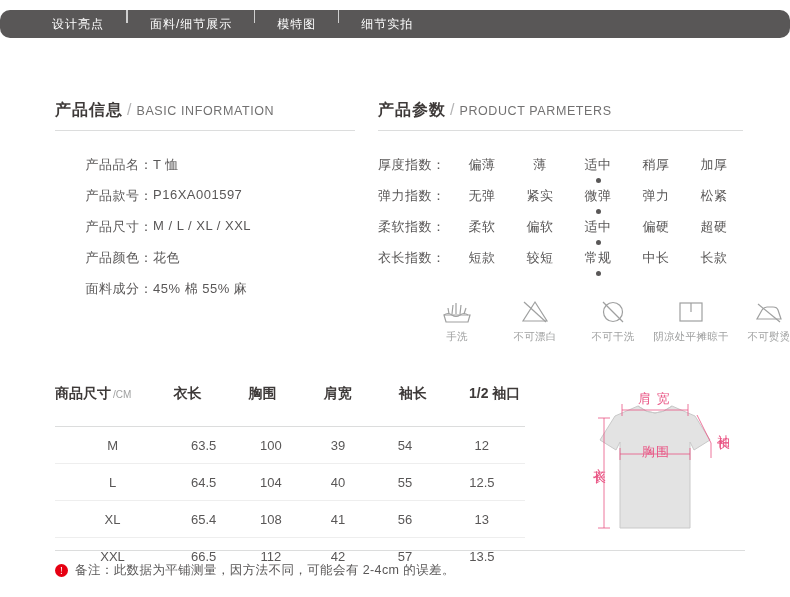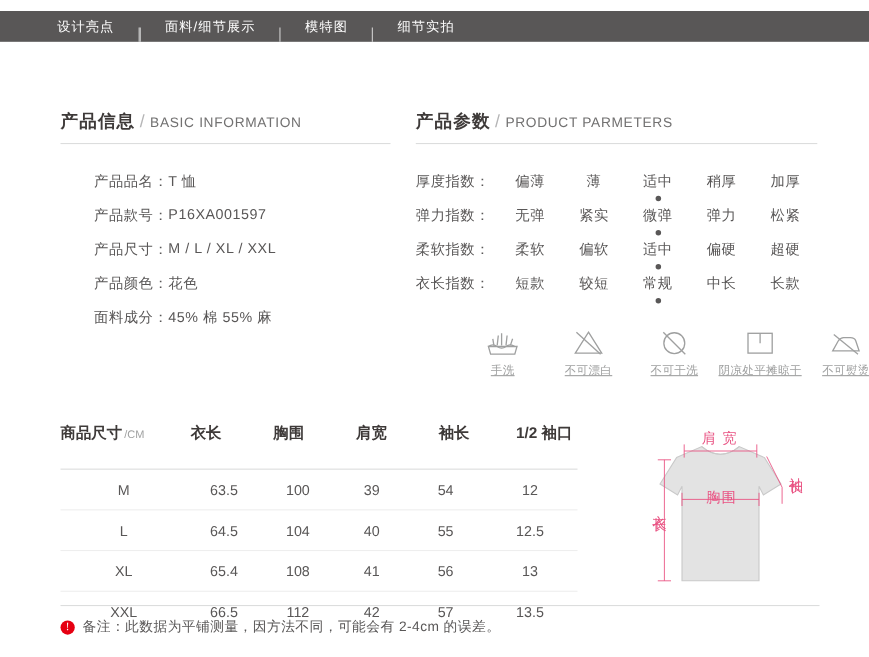--- a/index.html
+++ b/index.html
@@ -17,21 +17,22 @@
   }
 
   
   .nav {
     position: absolute;
     left: 0; top: 10px;
     width: 790px;
     height: 28px;
     background: #595757;
     display: flex;
-    align-items: flex-end;
+    align-items: flex-start;
+    border-radius: 10px;
   }
   .nav-item {
     position: relative;
     color: #ffffff;
     font-size: 12px;
     letter-spacing: 1px;
     padding: 0 22px;
     line-height: 28px;
     white-space: nowrap;
   }
@@ -143,21 +144,20 @@
     width: 78px;
     text-align: center;
   }
   .care-item svg { display: block; margin: 0 auto; }
   .care-label {
     margin-top: 6px;
     font-size: 10.5px;
     color: #9fa0a0;
     letter-spacing: 0.3px;
     white-space: nowrap;
-    text-decoration: underline;
   }
 
   
   .size-wrap {
     position: absolute;
     left: 55px;
     top: 385px;
     width: 470px;
   }
   .size-head {

